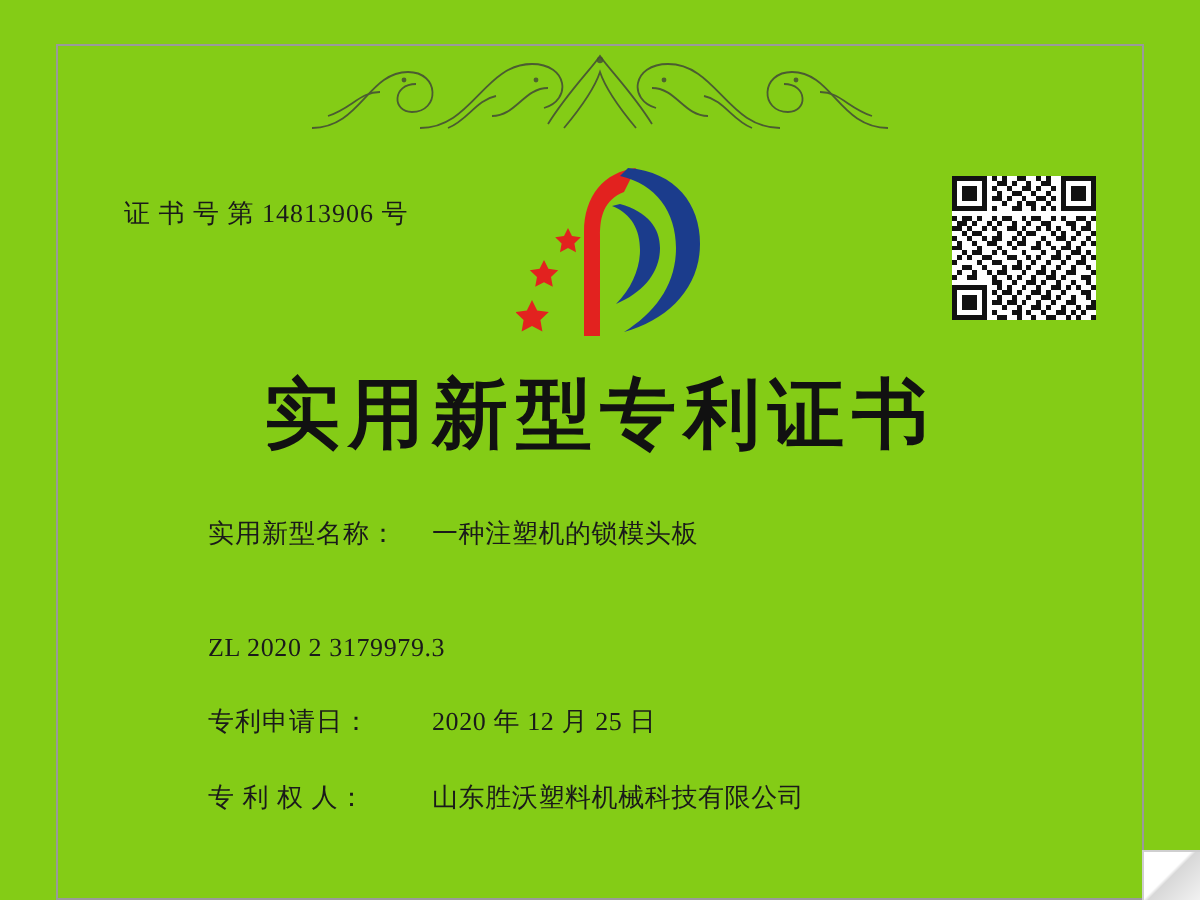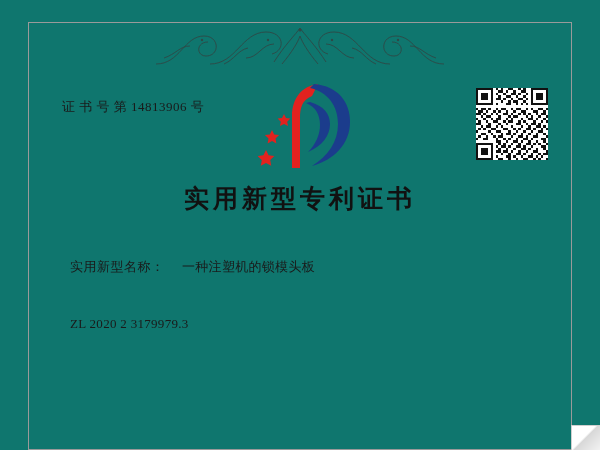--- a/index.html
+++ b/index.html
@@ -11,21 +11,21 @@
     width: 600px;
     height: 450px;
     font-family: "Liberation Serif", serif;
     overflow: hidden;
   }
 
   .certificate {
     position: relative;
     width: 600px;
     height: 450px;
-    background: #0f766e;
+    background: #84cc16;
     box-sizing: border-box;
   }
 
   
   .sheet-border {
     position: absolute;
     left: 28px;
     top: 22px;
     right: 28px;
     bottom: 0px;
@@ -69,40 +69,41 @@
     width: 72px;
     height: 72px;
   }
 
   .main-title {
     position: absolute;
     left: 0;
     right: 0;
     top: 182px;
     text-align: center;
-    font-size: 25px;
+    font-size: 38px;
     font-weight: bold;
     letter-spacing: 4px;
     color: #111111;
     font-family: "DejaVu Serif", "Liberation Serif", serif;
   }
 
   .fields {
     position: absolute;
     left: 70px;
     top: 258px;
     right: 60px;
   }
 
   .field-row {
     display: flex;
     align-items: baseline;
     margin-bottom: 20px;
     font-size: 13px;
     color: #1a1a1a;
+    margin-left: 34px;
   }
 
   .field-label {
     width: 112px;
     flex: 0 0 112px;
     white-space: nowrap;
     letter-spacing: 0.5px;
   }
 
   .field-value {
@@ -406,21 +407,27 @@
       <span class="field-value">一种注塑机的锁模头板</span>
     </div>
 
     <div class="field-row">
     </div>
 
     <div class="field-row">
       <span class="field-value">ZL 2020 2 3179979.3</span>
     </div>
 
-
     <div class="field-row">
+      <span class="field-label">专利申请日：</span>
+      <span class="field-value">2020 年 12 月 25 日</span>
     </div>
 
+    <div class="field-row">
+      <span class="field-label">专 利 权 人：</span>
+      <span class="field-value">山东胜沃塑料机械科技有限公司</span>
+    </div>
+
   </div>
 
   <div class="corner-fold"></div>
 
 </div>
 
 </body></html>

